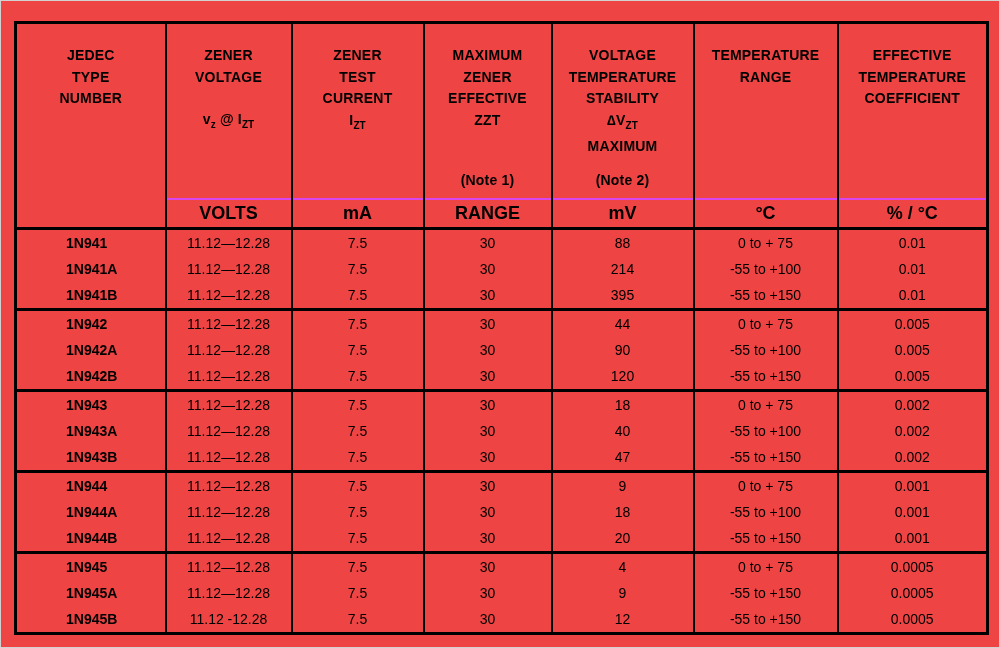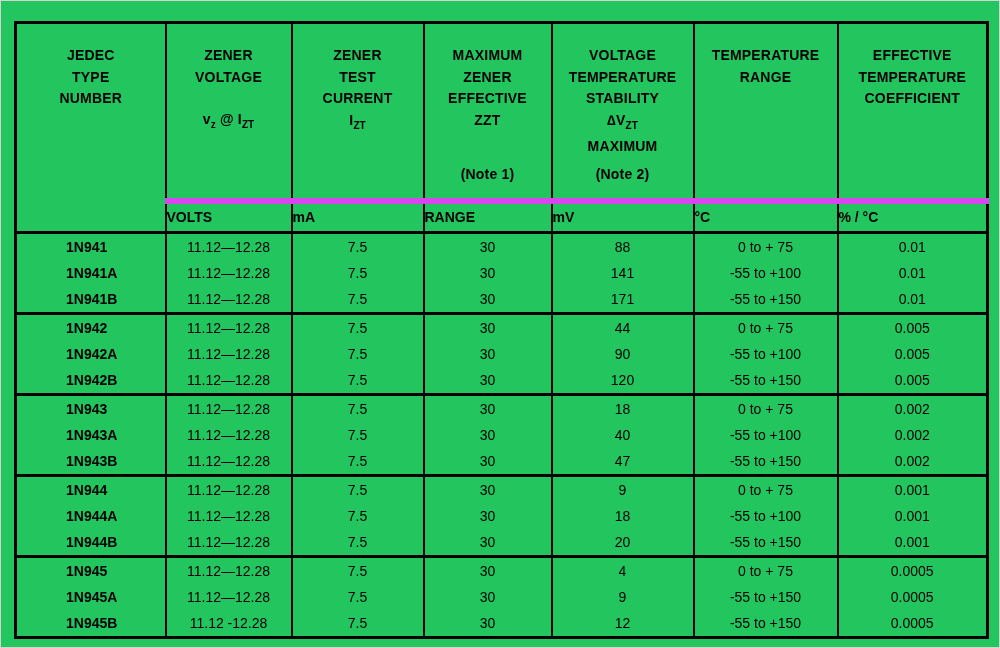--- a/index.html
+++ b/index.html
@@ -10,21 +10,21 @@
     background: #ffffff;
     font-family: "Liberation Sans", "DejaVu Sans", sans-serif;
     color: #000000;
     position: relative;
     overflow: hidden;
   }
   .page {
     position: absolute;
     inset: 0;
     border: 1px solid #d2d2d2;
-    background: #22c55e;
+    background: #ef4444;
   }
   table.spec {
     border-collapse: collapse;
     table-layout: fixed;
     width: 972px;
     margin: 20px 0 0 13px;
     border: 3px solid #000;
   }
   th, td {
     border-left: 2px solid #000;
@@ -37,33 +37,33 @@
     display: flex;
     flex-direction: column;
     align-items: center;
     height: 174px;
     padding-top: 21px;
     font-size: 14px;
     line-height: 21.5px;
     letter-spacing: 0.2px;
     text-align: center;
   }
-  .hcell .note { margin-top: auto; padding-bottom: 13px; }
+  .hcell .note { margin-top: auto; padding-bottom: 7px; }
   .spacer { display: block; height: 21px; }
   .sub {
     font-size: 10px;
     vertical-align: -4px;
     letter-spacing: 0;
   }
   tr.units th {
-    border-top: 6px solid #d946ef;
+    border-top: 2px solid #d946ef;
     height: 27px;
-    font-size: 14px;
+    font-size: 18px;
     line-height: 27px;
-    text-align: left;
+    text-align: center;
     vertical-align: middle;
   }
   tbody td {
     height: 26px;
     font-size: 14px;
     line-height: 26px;
     text-align: center;
     vertical-align: middle;
     font-weight: normal;
   }
@@ -163,30 +163,30 @@
     <td>30</td>
     <td>88</td>
     <td>0 to + 75</td>
     <td>0.01</td>
   </tr>
         <tr class="data-row">
     <td class="c-type">1N941A</td>
     <td>11.12—12.28</td>
     <td>7.5</td>
     <td>30</td>
-    <td>141</td>
+    <td>214</td>
     <td>-55 to +100</td>
     <td>0.01</td>
   </tr>
         <tr class="data-row">
     <td class="c-type">1N941B</td>
     <td>11.12—12.28</td>
     <td>7.5</td>
     <td>30</td>
-    <td>171</td>
+    <td>395</td>
     <td>-55 to +150</td>
     <td>0.01</td>
   </tr>
         <tr class="data-row group-start">
     <td class="c-type">1N942</td>
     <td>11.12—12.28</td>
     <td>7.5</td>
     <td>30</td>
     <td>44</td>
     <td>0 to + 75</td>

